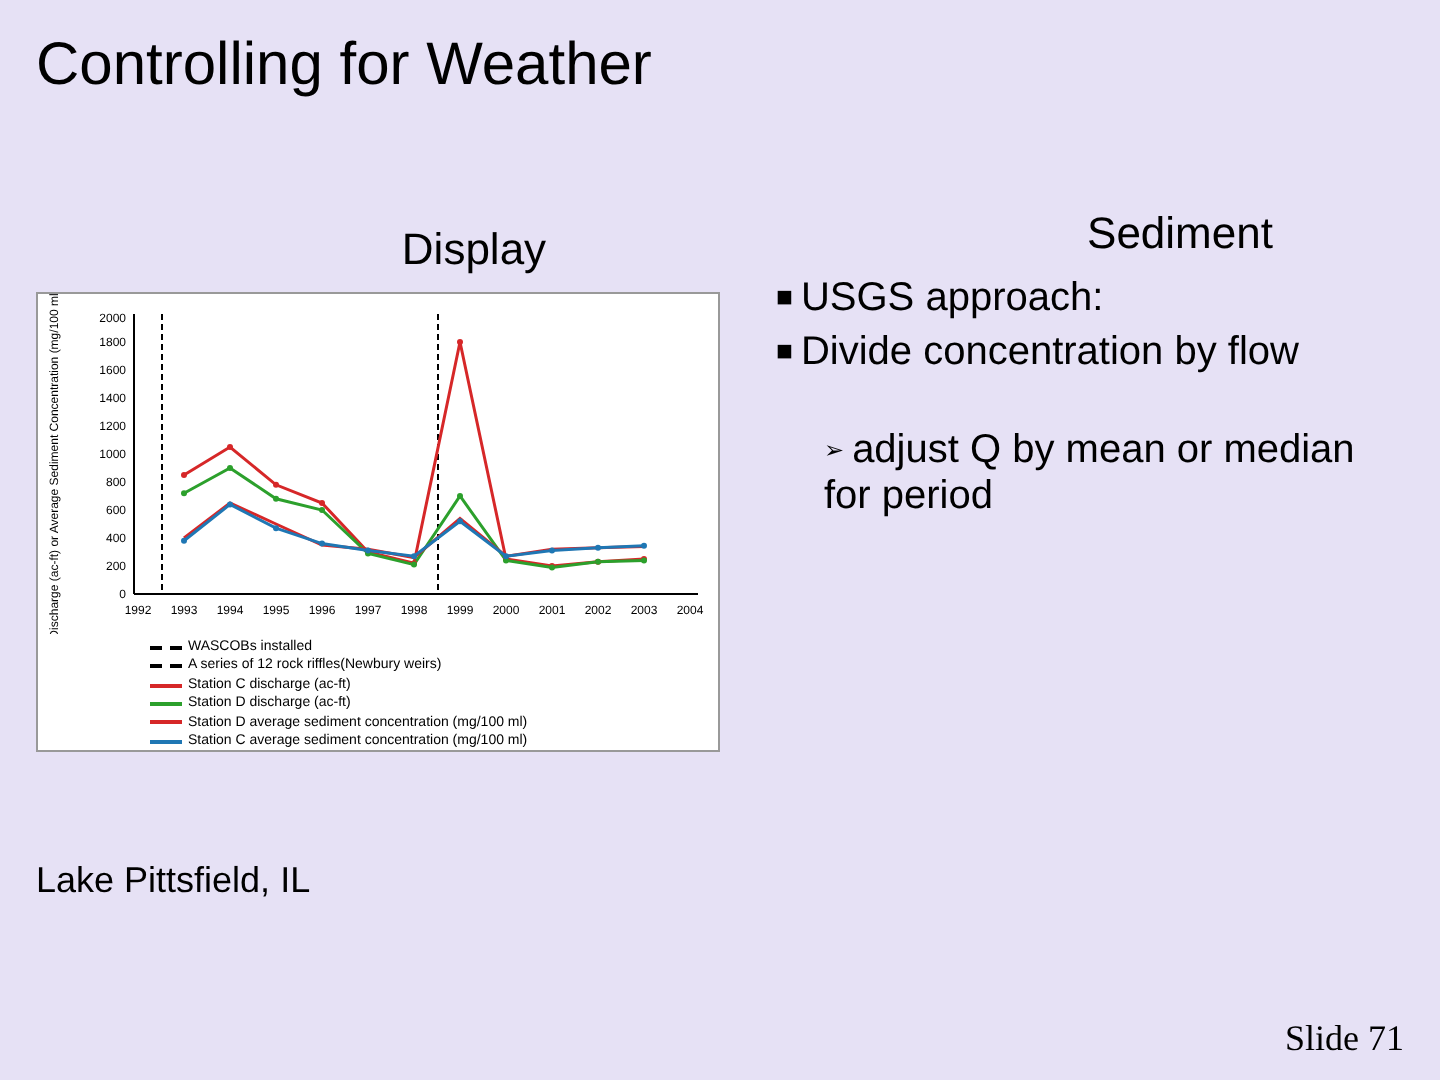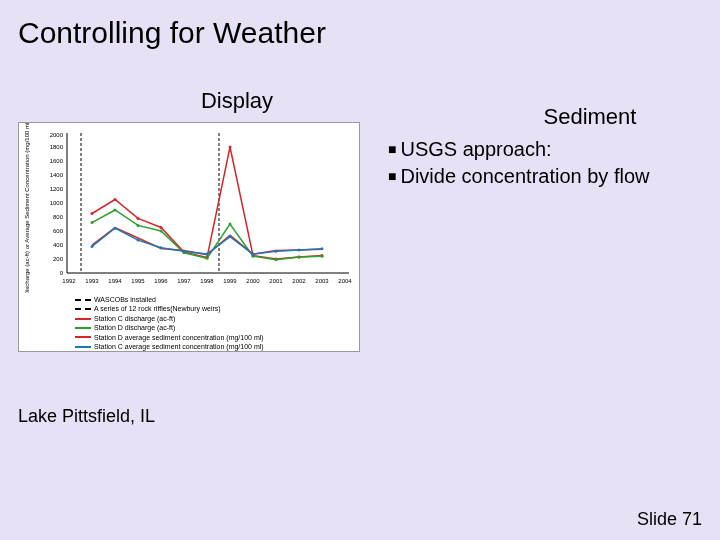--- a/index.html
+++ b/index.html
@@ -1,18 +1,18 @@
 <!DOCTYPE html>
 <html><head>
 <meta charset="utf-8">
 <style>
   html,body{margin:0;padding:0;width:720px;height:540px;background:#e6e1f5;font-family:Arial,Helvetica,sans-serif;overflow:hidden}
   .slide{width:720px;height:540px;position:relative}
   .title{position:absolute;left:18px;top:16px;font-size:30px;color:#000}
-  .col-left{position:absolute;left:18px;top:88px;width:340px}
+  .col-left{position:absolute;left:18px;top:112px;width:340px}
   .col-right{position:absolute;left:388px;top:104px;width:314px}
   .sub{font-size:22px;color:#000;text-align:center;margin-bottom:8px}
   .sub-left{margin-left:98px}
   .sub-right{margin-left:90px}
   .chart-wrap{background:#fff;border:1px solid #999;height:228px;width:340px;position:relative}
   svg{display:block}
   .legend-wrap{position:absolute;left:56px;top:172px;font-size:7px;color:#000;line-height:1.35}
   .legend-item{display:flex;align-items:center;gap:3px}
   .swatch{display:inline-block;width:16px;height:0;border-top:2px dashed #000}
   .sw-solid{border-top-style:solid}
@@ -21,21 +21,21 @@
   .sw-green{border-color:#2ca02c}
   .sw-black{border-color:#000}
   .caption{font-size:18px;color:#000;text-align:left;margin-top:54px;width:340px}
   .bullets{font-size:20px;color:#000}
   .b1{margin:0 0 26px 0}
   .b1 .sq{font-size:14px;vertical-align:2px;margin-right:4px}
   .b2{margin:0 0 4px 0}
   .b3{margin-left:24px;margin-bottom:24px}
   .b4{margin-left:24px;margin-bottom:8px}
   .tri{display:inline-block;font-size:12px;vertical-align:2px;margin-right:4px}
-  .slidenum{position:absolute;right:18px;bottom:10px;font-family:Liberation Sans, sans-serif;font-size:18px}
+  .slidenum{position:absolute;right:18px;bottom:10px;font-family:Liberation Serif, serif;font-size:18px}
 </style>
 </head>
 <body>
 
 <div class="slide">
   <div class="title">Controlling for Weather</div>
 
   <div class="col-left">
     <div class="sub sub-left">Display</div>
     <div class="chart-wrap">
@@ -155,19 +155,20 @@
       </div>
     </div>
     <div class="caption">Lake Pittsfield, IL</div>
   </div>
 
   <div class="col-right">
     <div class="sub sub-right">Sediment</div>
     <div class="bullets">
       <div class="b1 b2"><span class="sq">■</span><span>USGS approach:</span></div>
       <div class="b1"><span class="sq">■</span><span>Divide concentration by flow</span></div>
+      <div class="b3"><span class="tri">➢</span><span>adjust Q by mean or median for period</span></div>
     </div>
   </div>
 
   <div class="slidenum">
     <span>Slide</span> <span>71</span>
   </div>
 </div>
 
 </body></html>

